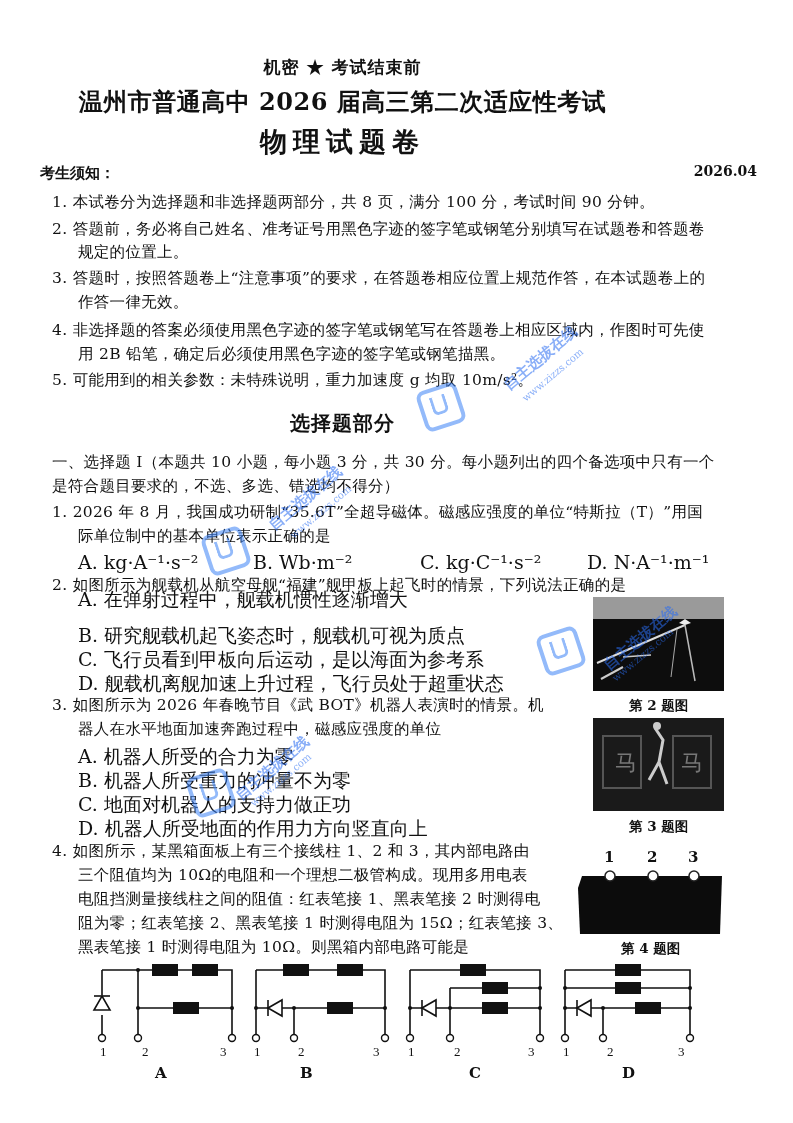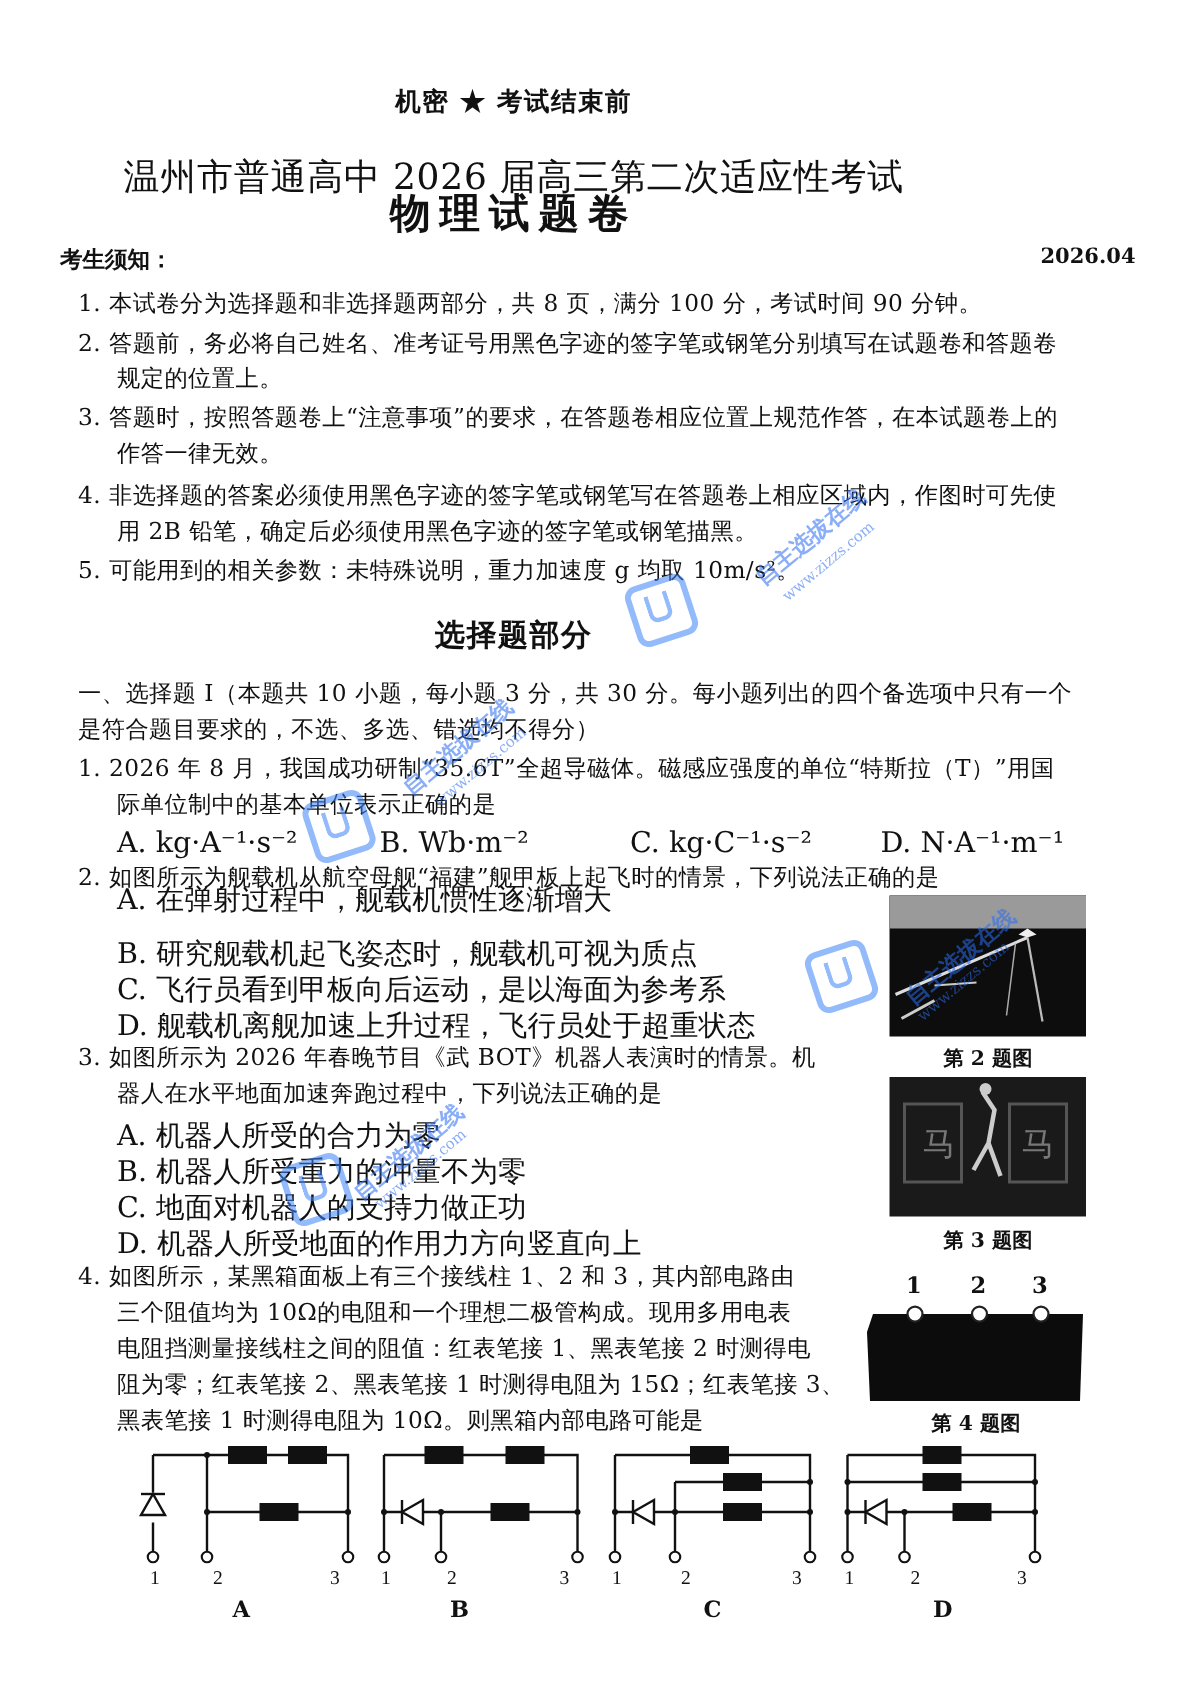--- a/index.html
+++ b/index.html
@@ -1,21 +1,21 @@
 <!DOCTYPE html>
 <html><head>
 <meta charset="utf-8">
 <style>
   html, body { margin:0; padding:0; background:#fff; }
   body { width:793px; height:1123px; position:relative; overflow:hidden;
          font-family:"DejaVu Serif","Liberation Serif",serif; color:#111; }
   .abs { position:absolute; }
   .center { left:0; width:685px; text-align:center; }
   .conf { top:56px; font-size:17px; font-weight:bold; letter-spacing:1px; }
-  .title1 { top:102px; font-size:24px; font-weight:normal; letter-spacing:0.5px; }
+  .title1 { top:86px; font-size:24px; font-weight:bold; letter-spacing:0.5px; }
   .title2 { top:124px; font-size:27px; font-weight:bold; letter-spacing:6px; }
   .date { top:139px; right:36px; font-size:14px; font-weight:bold;margin-top:24px; }
   .notice-h { top:164px; left:40px; font-size:15px; font-weight:bold; }
   .line { position:absolute; left:52px; font-size:15.5px; line-height:20px; white-space:nowrap; letter-spacing:0.3px; }
   .indent { left:78px; }
   .sec { top:410px; font-size:20px; font-weight:bold; letter-spacing:1px; }
   .opt { position:absolute; font-size:19px; white-space:nowrap; }
   .fig { position:absolute; background:#0d0d0d; overflow:hidden; }
   .caption { position:absolute; font-size:13.5px; font-weight:bold; white-space:nowrap; }
   .wm { position:absolute; color:#2a6df2; opacity:0.55; font-size:15px; font-weight:bold; white-space:nowrap; transform:rotate(-40deg); transform-origin:left top; }
@@ -65,21 +65,21 @@
     <line x1="92" y1="28" x2="102" y2="84" stroke="#bbb" stroke-width="1.5"></line>
     <line x1="84" y1="32" x2="78" y2="80" stroke="#aaa" stroke-width="1"></line>
     <polygon points="86,26 92,22 98,26 92,28" fill="#eee"></polygon>
     <line x1="8" y1="82" x2="30" y2="70" stroke="#ccc" stroke-width="2"></line>
     <line x1="30" y1="60" x2="58" y2="58" stroke="#ccc" stroke-width="1.5"></line>
   </svg>
 </div>
 <div class="caption" style="left:629px;top:697px">第 2 题图</div>
 
 <div class="line" style="top:695px"><span>3.</span> <span>如图所示为 2026 年春晚节目《武 BOT》机器人表演时的情景。机</span></div>
-<div class="line indent" style="top:719px">器人在水平地面加速奔跑过程中，下列说法正确的是</div>
+<div class="line indent" style="top:719px">器人在水平地面加速奔跑过程中，磁感应强度的单位</div>
 <div class="opt" style="top:744px;left:78px"><span>A.</span> <span>机器人所受的合力为零</span></div>
 <div class="opt" style="top:768px;left:78px"><span>B.</span> <span>机器人所受重力的冲量不为零</span></div>
 <div class="opt" style="top:792px;left:78px"><span>C.</span> <span>地面对机器人的支持力做正功</span></div>
 <div class="opt" style="top:816px;left:78px"><span>D.</span> <span>机器人所受地面的作用力方向竖直向上</span></div>
 
 <div class="fig" style="left:593px;top:718px;width:131px;height:93px;background:#1a1a1a">
   <svg width="131" height="93" viewBox="0 0 131 93">
     <rect x="10" y="18" width="38" height="52" fill="none" stroke="#555" stroke-width="2"></rect>
     <rect x="80" y="18" width="38" height="52" fill="none" stroke="#555" stroke-width="2"></rect>
     <text x="22" y="52" fill="#777" font-size="22" font-family="DejaVu Sans, sans-serif">马</text>

